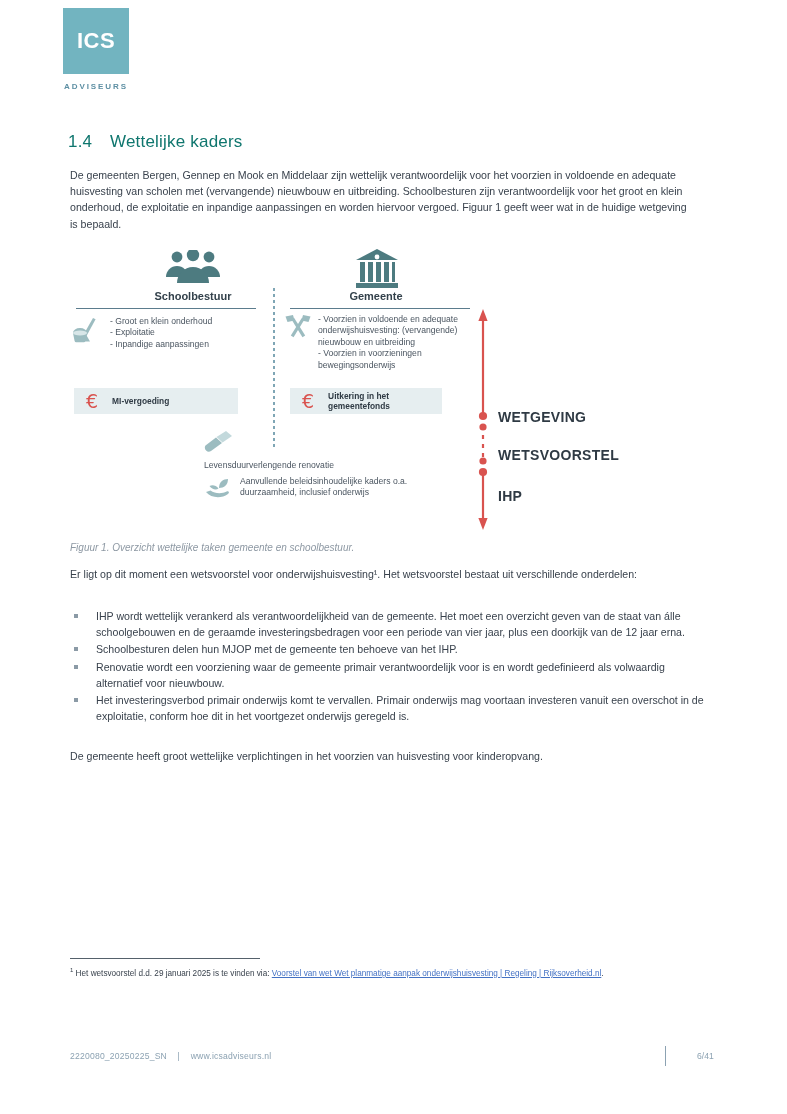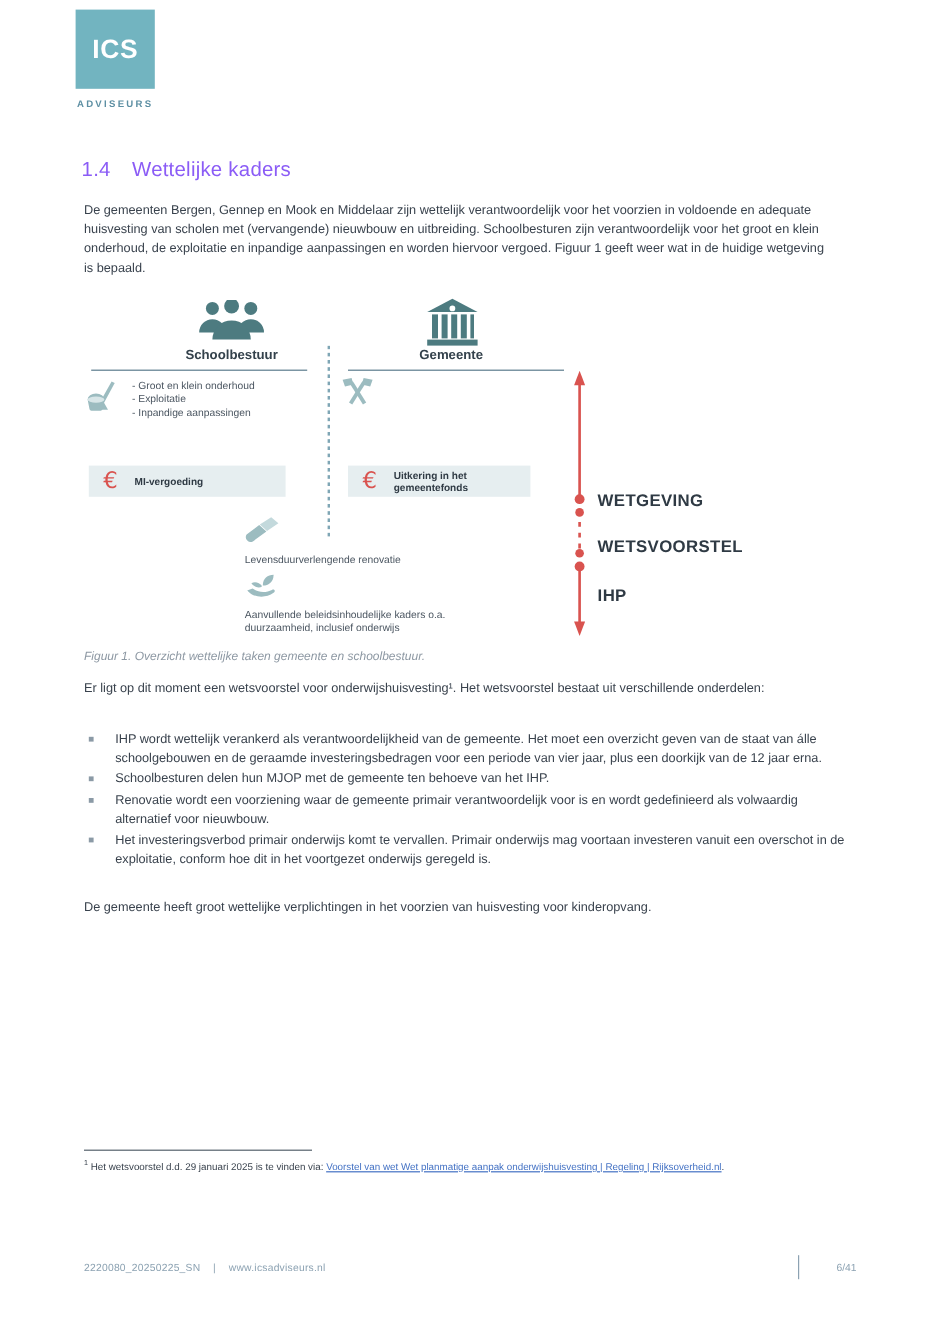--- a/index.html
+++ b/index.html
@@ -51,21 +51,21 @@
     text-align: center;
     width: 66px;
   }
 
   
   .h2 {
     position: absolute;
     left: 68px;
     top: 132px;
     font-size: 17px;
-    color: #8b5cf6;
+    color: #0f766e;
     font-weight: normal;
     letter-spacing: 0.2px;
   }
   .h2 .num { display: inline-block; width: 42px; }
 
   .body-text {
     position: absolute;
     font-size: 10.6px;
     line-height: 16.2px;
     color: #39424d;
@@ -315,38 +315,40 @@
       <span class="ico">
         <svg width="28" height="26" viewBox="0 0 28 26">
           <g fill="#9cbcc0">
             <rect x="12.4" y="3" width="3.2" height="21" transform="rotate(32 14 13)"></rect>
             <rect x="12.4" y="3" width="3.2" height="21" transform="rotate(-32 14 13)"></rect>
             <path d="M1.5 2.5 L9 1 L10.5 6.5 L3.5 8 Z"></path>
             <path d="M26.5 2.5 L19 1 L17.5 6.5 L24.5 8 Z"></path>
           </g>
         </svg>
       </span>
+      <span class="txt" style="white-space:pre-line;">- Voorzien in voldoende en adequate onderwijshuisvesting: (vervangende) nieuwbouw en uitbreiding
+- Voorzien in voorzieningen bewegingsonderwijs</span>
     </div>
 
     <div class="euro-box" style="left:222px;top:140px;width:152px;">
       <span class="euro-glyph">€</span>
       <span class="euro-label" style="white-space:pre-line;">Uitkering in het gemeentefonds</span>
     </div>
 
     <div class="item" style="left:136px;top:182px;width:230px;flex-direction:column;">
       <span class="ico">
         <svg width="30" height="26" viewBox="0 0 30 26">
           <path d="M22 1 L28 6 L18.5 12.5 L12.5 7 Z" fill="#c3d9dc"></path>
           <path d="M12 7.5 L18 13 L7 21 a4 4 0 0 1 -5.5 -5.5 Z" fill="#9cbcc0"></path>
         </svg>
       </span>
       <span class="txt" style="max-width:180px;display:inline-block;">Levensduurverlengende renovatie</span>
     </div>
 
-    <div class="item" style="left:136px;top:228px;width:250px;flex-direction:column;">
+    <div class="item" style="left:136px;top:228px;width:250px;">
       <span class="ico">
         <svg width="30" height="26" viewBox="0 0 30 26">
           <path d="M15 12 C15 6, 19 3, 24 3 C24 9, 20 12, 15 12 Z" fill="#9cbcc0"></path>
           <path d="M14.5 12.5 C12 9, 8 8.5, 5.5 10 C8 13.5, 12 14.5, 14.5 12.5 Z" fill="#9cbcc0"></path>
           <path d="M2 16 C7 22, 17 23, 24 18 C26 16.6, 24.6 14.6, 22.6 15.6 C18 18, 11 18, 6.5 14.5 Z" fill="#9cbcc0"></path>
         </svg>
       </span>
       <span class="txt" style="max-width:190px;display:inline-block;">Aanvullende beleidsinhoudelijke kaders o.a. duurzaamheid, inclusief onderwijs</span>
     </div>
 

